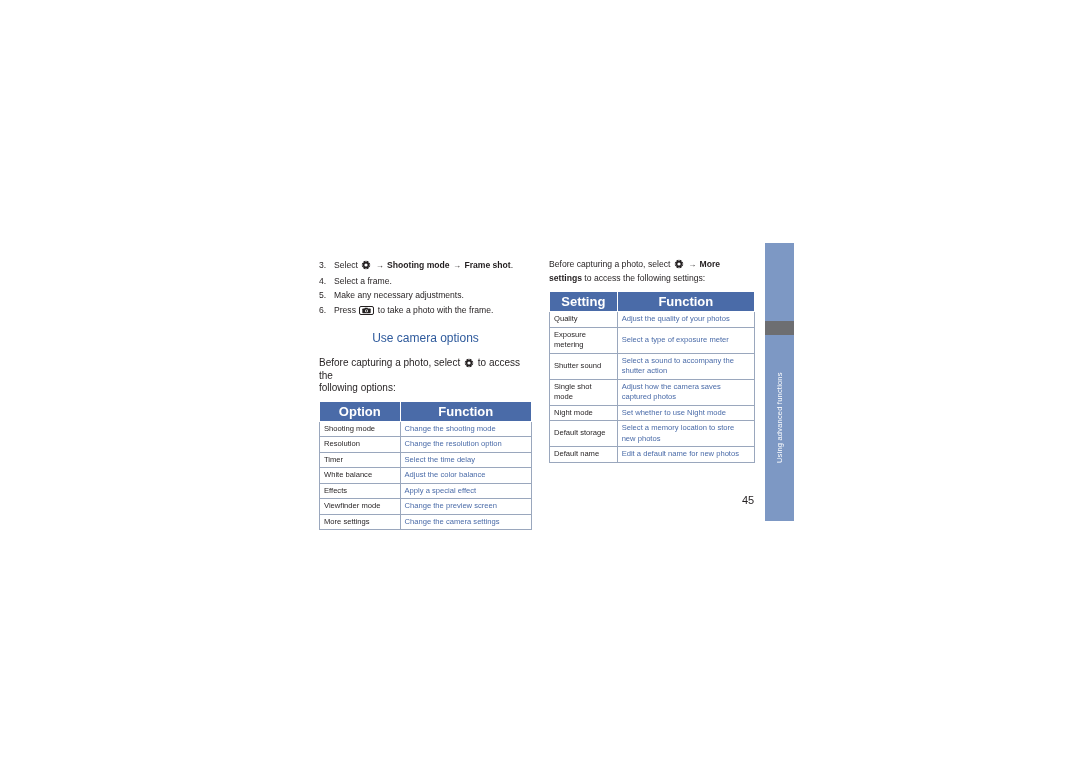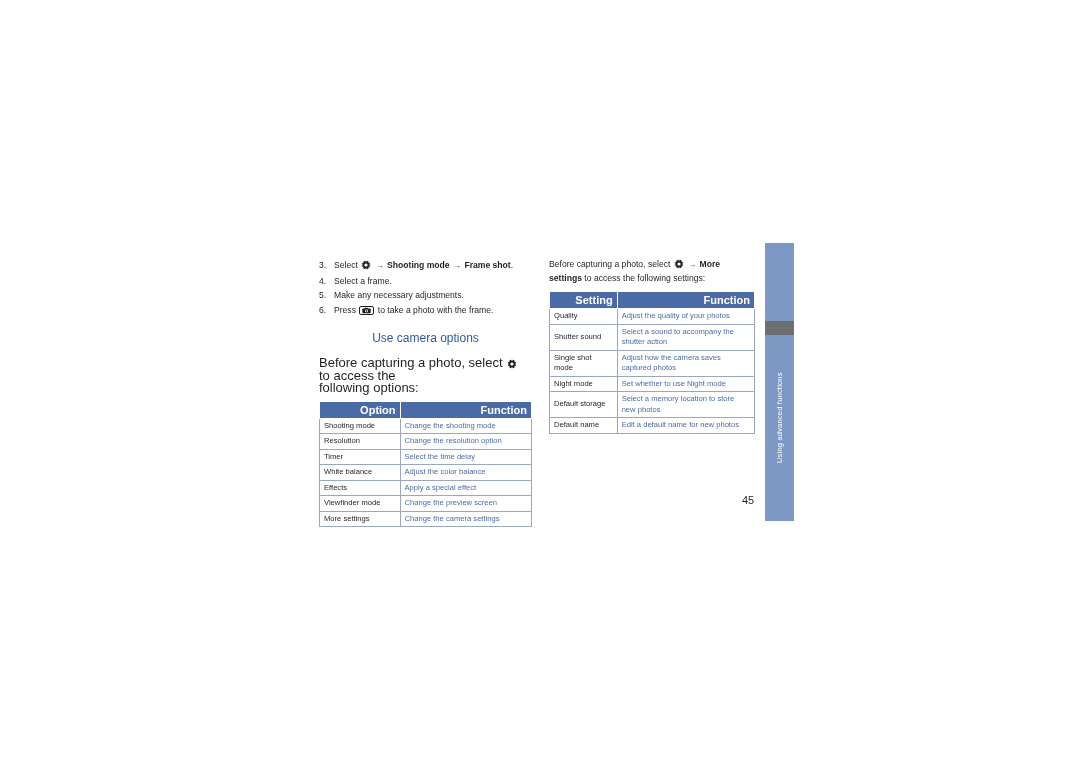--- a/index.html
+++ b/index.html
@@ -123,39 +123,39 @@
   h2.section-title {
     font-size: 12px;
     font-weight: normal;
     color: #2e5a9c;
     margin: 14px 0 7px 0;
     padding: 0;
     text-align: center;
   }
 
   p.intro {
-    font-size: 13px;
+    font-size: 10px;
     line-height: 12.5px;
     margin: 12px 0 6px 0;
   }
 
   
   table.opt {
     border-collapse: collapse;
     width: 100%;
     table-layout: fixed;
     font-size: 8px;
   }
   table.opt th {
     background: #4a6ba8;
     color: #ffffff;
     font-weight: bold;
-    text-align: right;
+    text-align: center;
     padding: 2px 4px;
-    font-size: 11px;
+    font-size: 13px;
     border: 0.8px solid #ffffff;
   }
   table.opt td {
     border: 0.8px solid #9aa7bd;
     padding: 2px 4px;
     vertical-align: middle;
     line-height: 10.5px;
     font-size: 7.6px;
     margin-top: 44px;
   }
@@ -344,20 +344,24 @@
           <th>Setting</th>
           <th>Function</th>
         </tr>
       </thead>
       <tbody>
         <tr>
           <td class="setting">Quality</td>
           <td class="fn">Adjust the quality of your photos</td>
         </tr>
         <tr>
+          <td class="setting">Exposure metering</td>
+          <td class="fn">Select a type of exposure meter</td>
+        </tr>
+        <tr>
           <td class="setting">Shutter sound</td>
           <td class="fn">Select a sound to accompany the shutter action</td>
         </tr>
         <tr>
           <td class="setting">Single shot mode</td>
           <td class="fn">Adjust how the camera saves captured photos</td>
         </tr>
         <tr>
           <td class="setting">Night mode</td>
           <td class="fn">Set whether to use Night mode</td>

